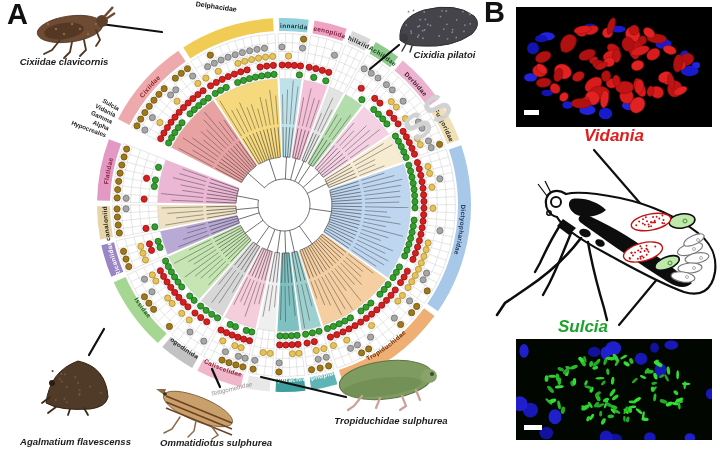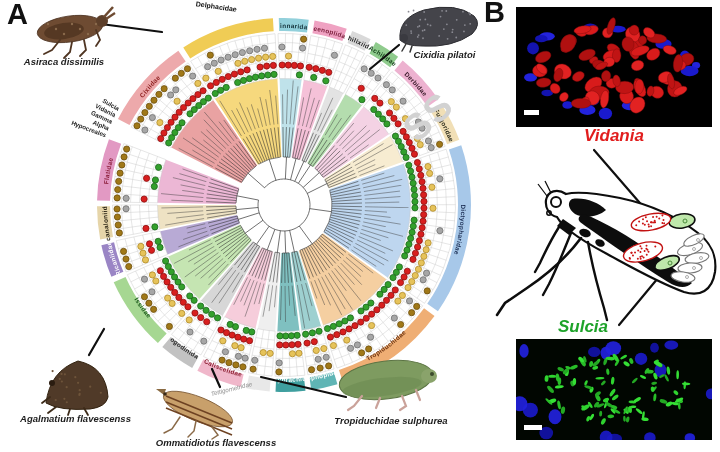--- a/index.html
+++ b/index.html
@@ -1188,24 +1188,24 @@
         <circle cx="648.0560743324459" cy="246.788685482461" r="1" fill="#cc1515" transform="rotate(-15,643,252)"></circle>
         <circle cx="641.9711910979822" cy="245.83490014495328" r="1" fill="#cc1515" transform="rotate(-15,643,252)"></circle>
         <circle cx="628.6550763156265" cy="255.13864256395027" r="1" fill="#cc1515" transform="rotate(-15,643,252)"></circle>
         <circle cx="639.114243558608" cy="255.99593715230003" r="1" fill="#cc1515" transform="rotate(-15,643,252)"></circle>
       </g>
     </svg>
 
   <div class="panel-letter" style="left:7px;top:-2px">A</div>
   <div class="panel-letter" style="left:484px;top:-4px">B</div>
 
-  <div class="caption" style="left:0px;top:57px;width:128px">Asiraca dissimilis</div>
+  <div class="caption" style="left:0px;top:57px;width:128px">Cixiidae clavicornis</div>
   <div class="caption" style="left:382px;top:50px;width:125px">Cixidia pilatoi</div>
-  <div class="caption" style="left:13px;top:414px;width:125px">Agalmatium flavescenss</div>
-  <div class="caption" style="left:153px;top:438px;width:126px">Ommatidiotus flavescenss</div>
+  <div class="caption" style="left:13px;top:437px;width:125px">Agalmatium flavescenss</div>
+  <div class="caption" style="left:153px;top:438px;width:126px">Ommatidiotus sulphurea</div>
   <div class="caption" style="left:328px;top:416px;width:126px">Tropiduchidae sulphurea</div>
 
   <div class="micro" id="micro-vidania" style="left:516px;top:7px;width:196px;height:120px">
       <svg width="196" height="120">
         <rect x="0" y="0" width="196" height="120" fill="#000"></rect>
         <ellipse cx="89.44214138108002" cy="106.56414045714943" rx="6.704357674811035" ry="5.7609737031161785" fill="#1b1bd8" opacity="0.95" transform=""></ellipse>
         <ellipse cx="180.0672705359628" cy="58.349959113084296" rx="4.056754231918603" ry="3.421746013686061" fill="#2525e8" opacity="0.95" transform=""></ellipse>
         <ellipse cx="31.19361103817748" cy="85.88451879605852" rx="5.830959751969203" ry="3.2575511131435633" fill="#1414b8" opacity="0.95" transform=""></ellipse>
         <ellipse cx="51.56058077320635" cy="97.99565352259862" rx="5.265248297713697" ry="3.750127036124468" fill="#1b1bd8" opacity="0.95" transform=""></ellipse>
         <ellipse cx="14.526733768481023" cy="70.45479976861516" rx="6.458855748409405" ry="4.091982709243894" fill="#2525e8" opacity="0.95" transform=""></ellipse>

